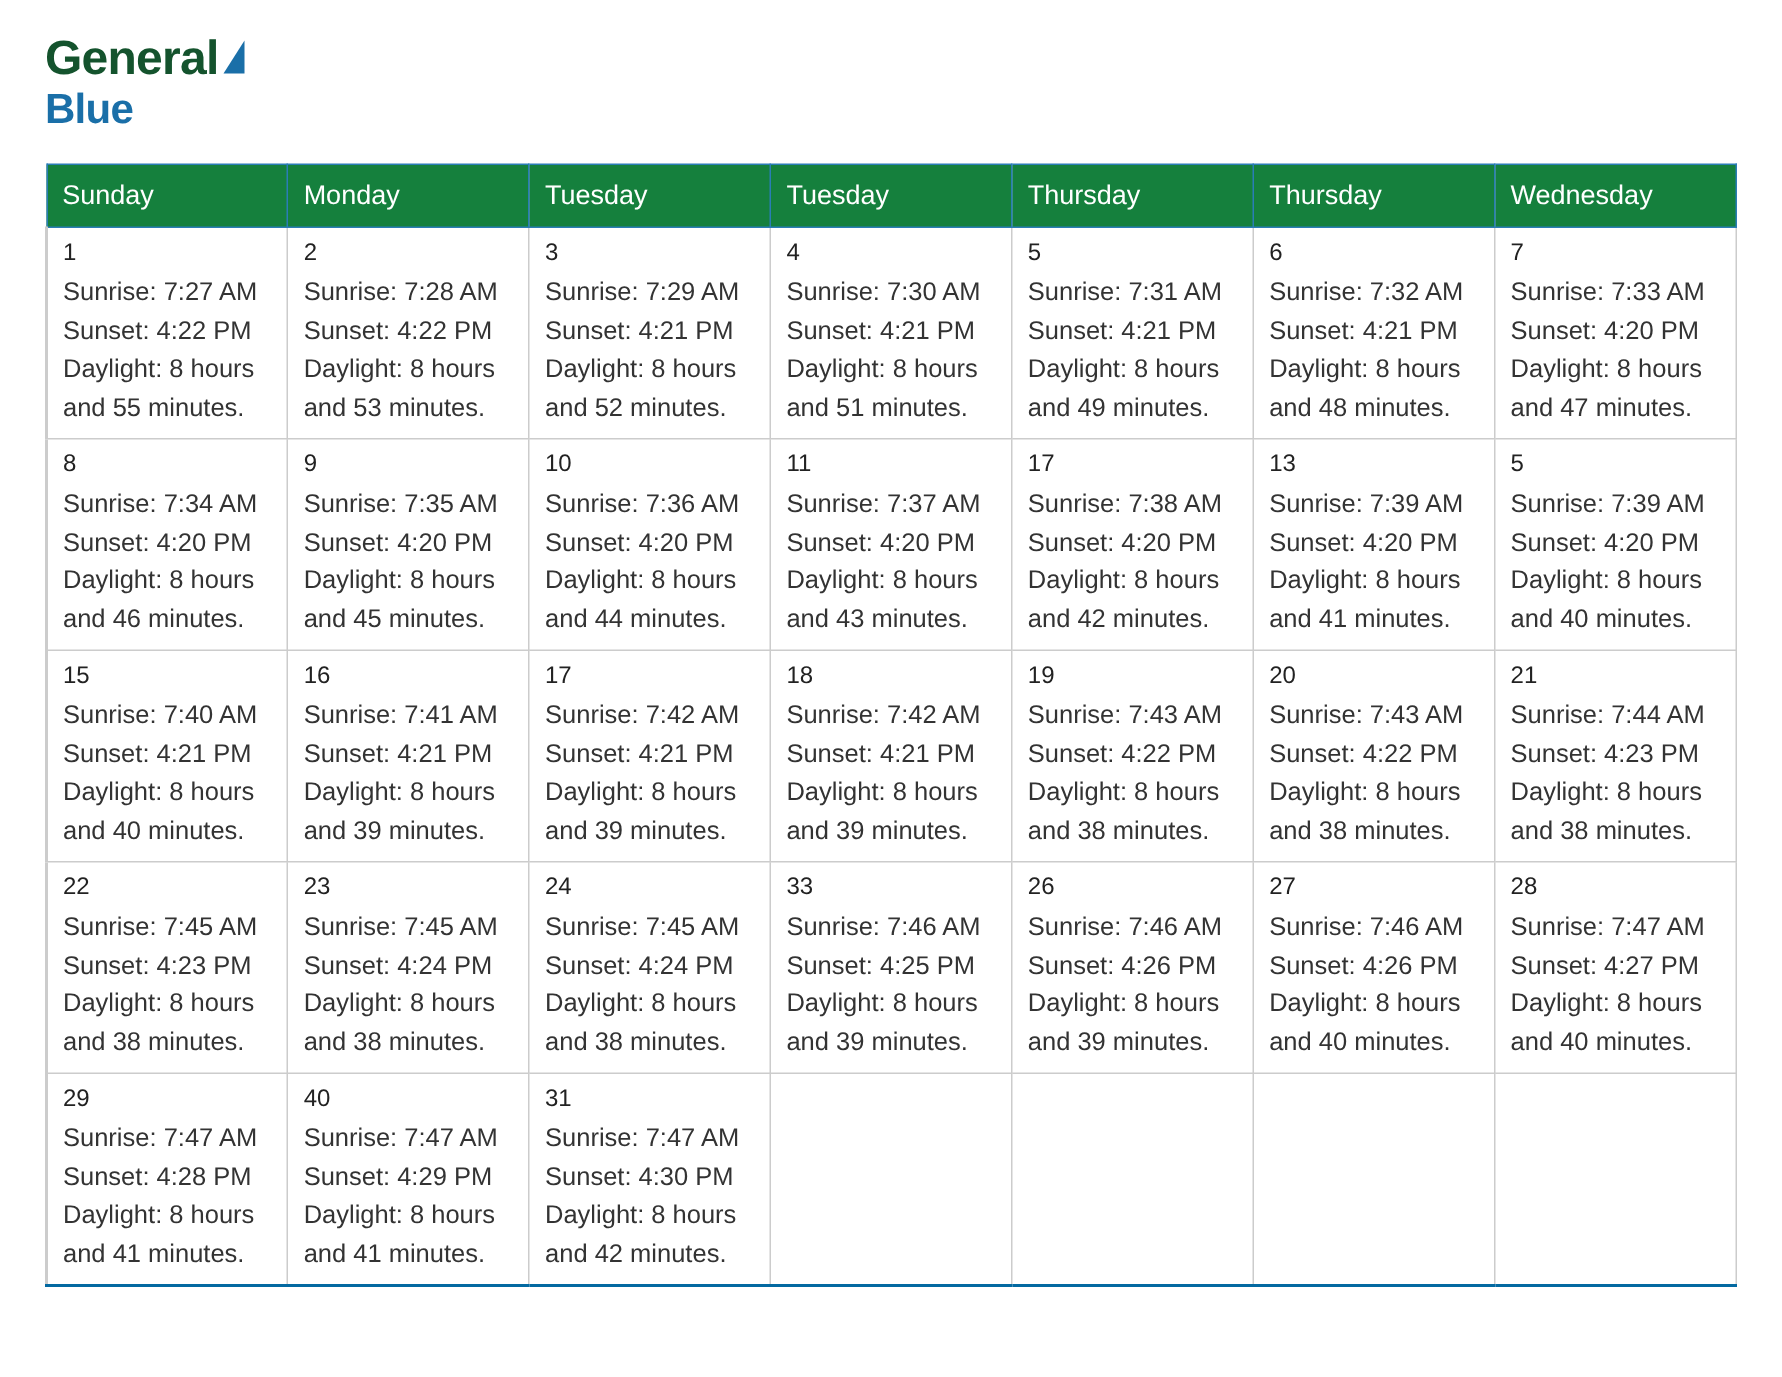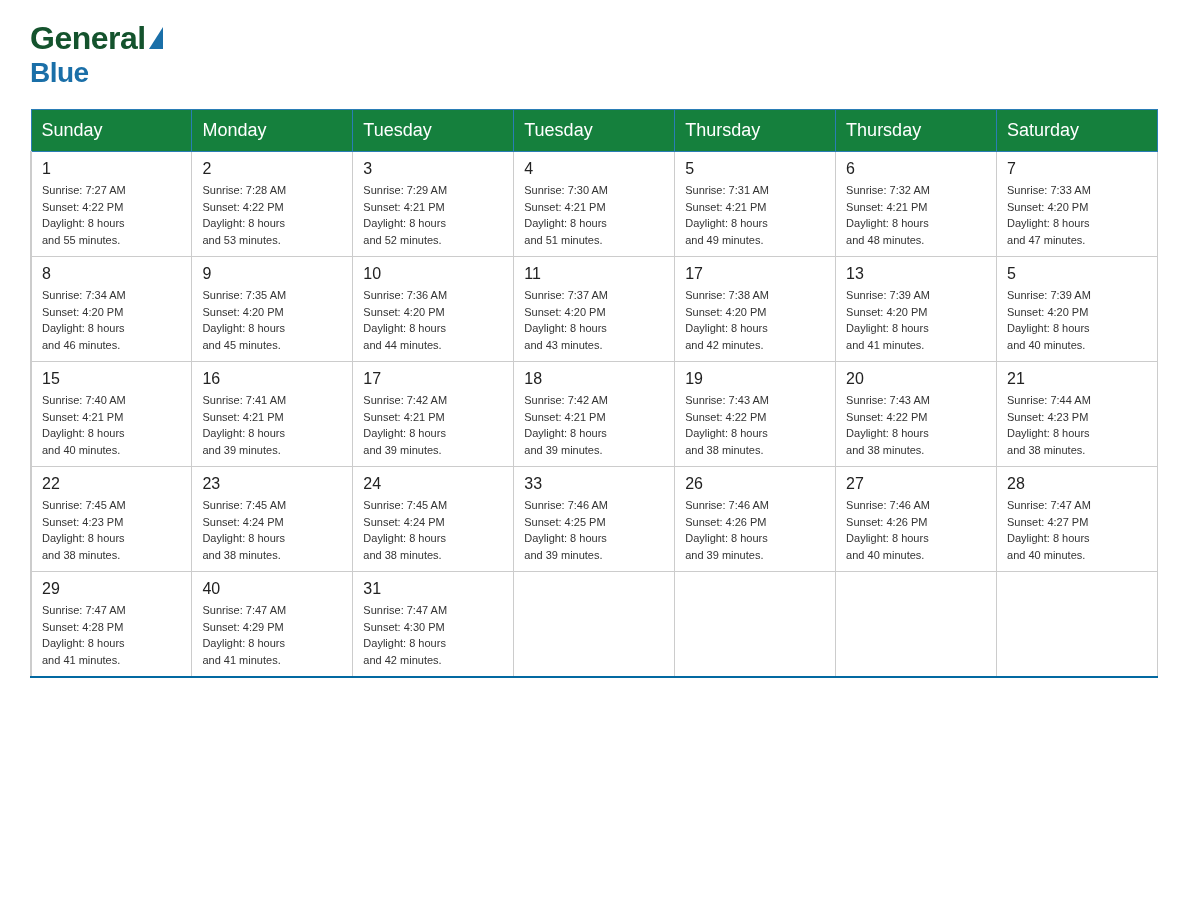--- a/index.html
+++ b/index.html
@@ -68,21 +68,21 @@
       width: 14.28%;
       min-height: 100px;
     }
     .day-number {
       font-size: 16px;
       color: #222;
       font-weight: normal;
       margin-bottom: 4px;
     }
     .day-info {
-      font-size: 11px;
+      font-size: 17px;
       color: #333;
       line-height: 1.5;
     }
     .empty-cell {
       background: #fff;
     }
     tbody tr:last-child td {
       border-bottom: 2px solid #0369a1;
     }
     tbody tr td:first-child {
@@ -119,21 +119,21 @@
 
 <table>
   <thead>
     <tr>
     <th>Sunday</th>
         <th>Monday</th>
         <th>Tuesday</th>
         <th>Tuesday</th>
         <th>Thursday</th>
         <th>Thursday</th>
-        <th>Saturday</th>
+        <th>Wednesday</th>
       </tr>
   </thead>
   <tbody id="calendar-body">
   <tr>
         <td>
           <div class="day-number">1</div>
           <div class="day-info">Sunrise: 7:27 AM<br>Sunset: 4:22 PM<br>Daylight: 8 hours<br>and 55 minutes.</div>
         </td>
         <td>
           <div class="day-number">2</div>

